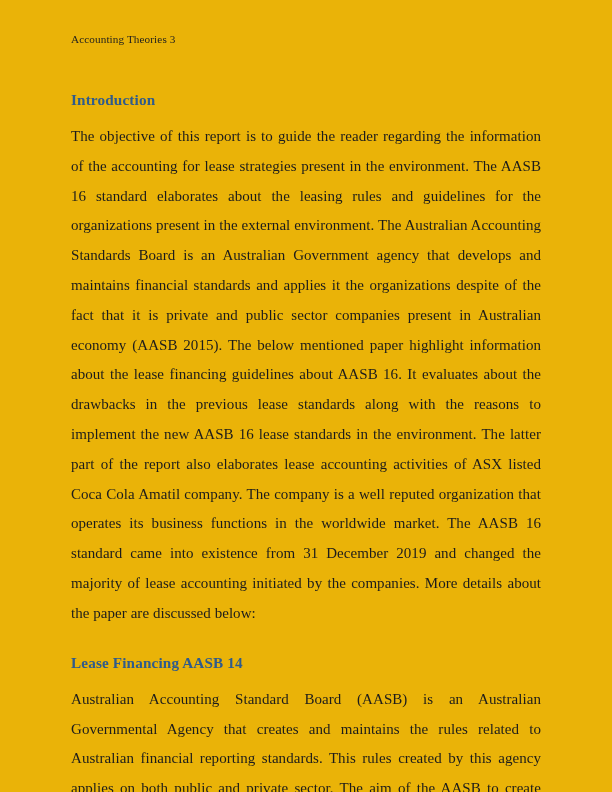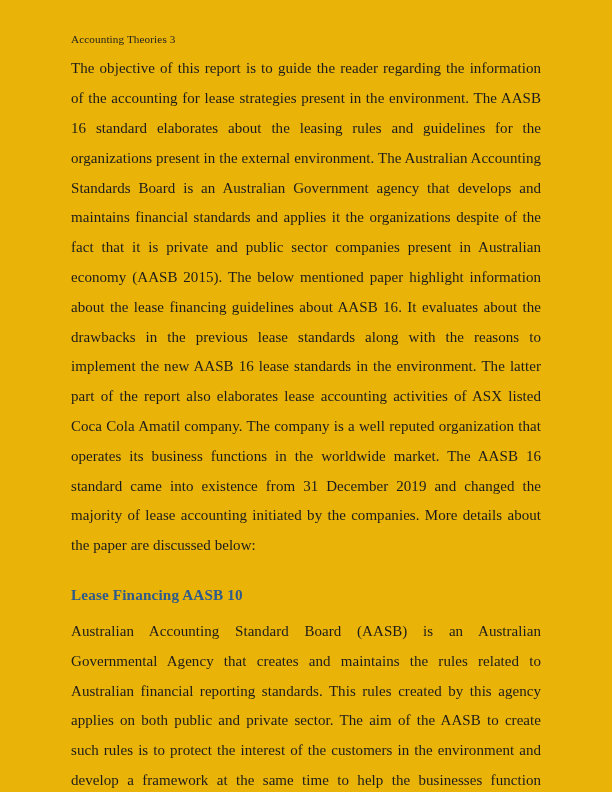--- a/index.html
+++ b/index.html
@@ -59,21 +59,22 @@
   }
 </style>
 </head>
 <body>
 
 <div class="page">
   <div class="content">
 
     <div class="running-head">Accounting Theories 3</div>
 
+    <h2 class="section-heading heading-introduction">Introduction</h2>
 
     <p class="body-paragraph para-gap-after-heading">The objective of this report is to guide the reader regarding the information of the accounting for lease strategies present in the environment. The AASB 16 standard elaborates about the leasing rules and guidelines for the organizations present in the external environment. The Australian Accounting Standards Board is an Australian Government agency that develops and maintains financial standards and applies it the organizations despite of the fact that it is private and public sector companies present in Australian economy (AASB 2015). The below mentioned paper highlight information about the lease financing guidelines about AASB 16. It evaluates about the drawbacks in the previous lease standards along with the reasons to implement the new AASB 16 lease standards in the environment. The latter part of the report also elaborates lease accounting activities of ASX listed Coca Cola Amatil company.  The company is a well reputed organization that operates its business functions in the worldwide market. The AASB 16 standard came into existence from 31 December 2019 and changed the majority of lease accounting initiated by the companies. More details about the paper are discussed below:</p>
 
-    <h2 class="section-heading heading-lease">Lease Financing AASB 10</h2>
+    <h2 class="section-heading heading-lease">Lease Financing AASB 14</h2>
 
     <p class="body-paragraph para-gap-after-heading">Australian Accounting Standard Board (AASB) is an Australian Governmental Agency that creates and maintains the rules related to Australian financial reporting standards. This rules created by this agency applies on both public and private sector. The aim of the AASB to create such rules is to protect the interest of the customers in the environment and develop a framework at the same time to help the businesses function effectively. AASB 16 is a standard formed by the AASB only with an aim to increase the effectiveness of the organizations and protect the interest of the investors as well. The AASB 16 elaborates about the lease accounting present under the section 334 of the Corporations Act 2001 (Davern, Gyles, Potter, and Yang 2019).</p>
 
   </div>
 </div>
 
 </body></html>

